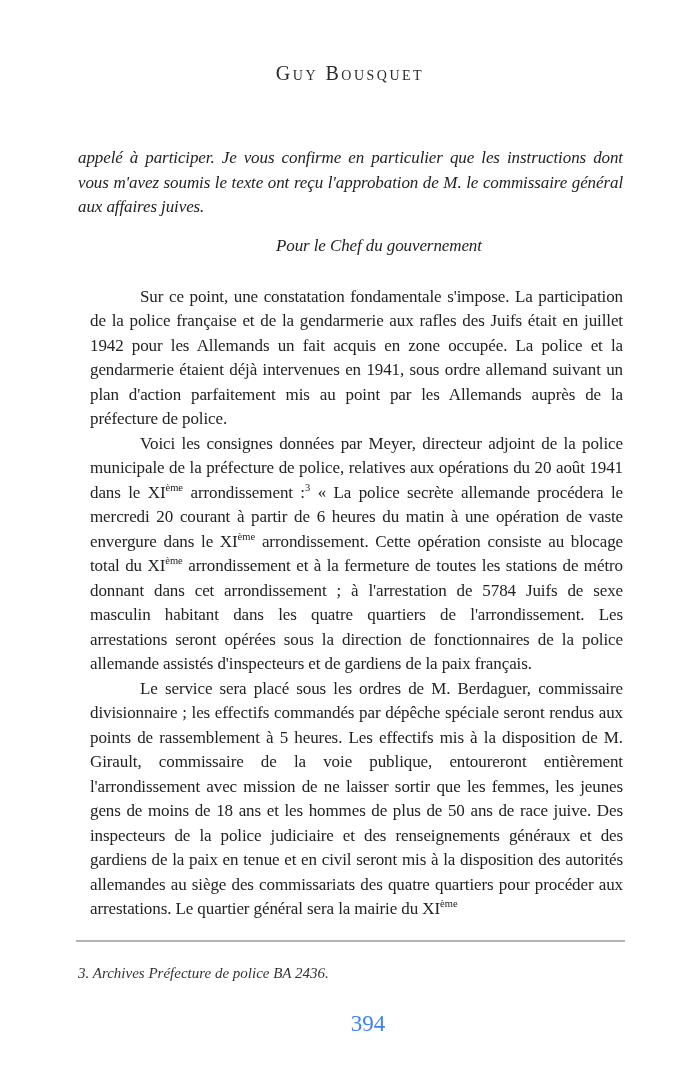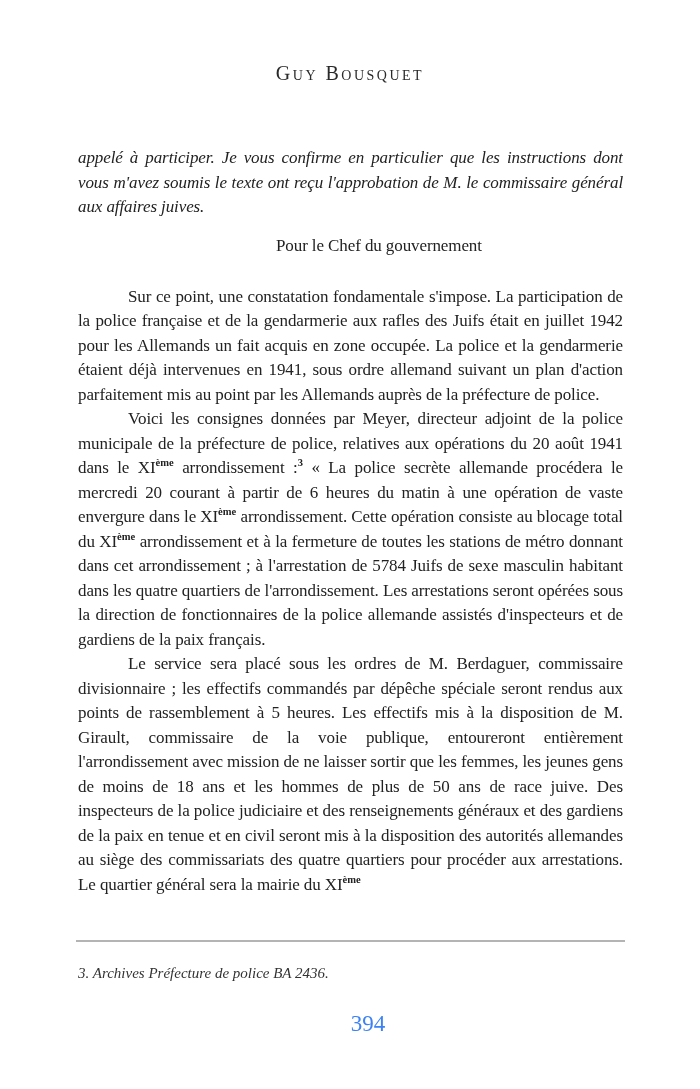--- a/index.html
+++ b/index.html
@@ -47,30 +47,31 @@
   p.para-continuation {
     text-indent: 0;
     font-style: italic;
   }
   .signature-block {
     margin: 13px 0 27px 198px;
     text-align: left;
   }
   .signature-block p {
     line-height: 25px;
+    font-style: italic;
   }
   p.para-indent {
     text-indent: 50px;
+    margin-left: 12px;
   }
   sup {
     font-size: 0.62em;
     line-height: 0;
     vertical-align: super;
     letter-spacing: 0;
-    font-weight: bold;
   }
   .footnote-rule {
     position: absolute;
     top: 940px;
     left: 76px;
     width: 549px;
     height: 2px;
     background: #b4b4b4;
   }
   .footnote {

